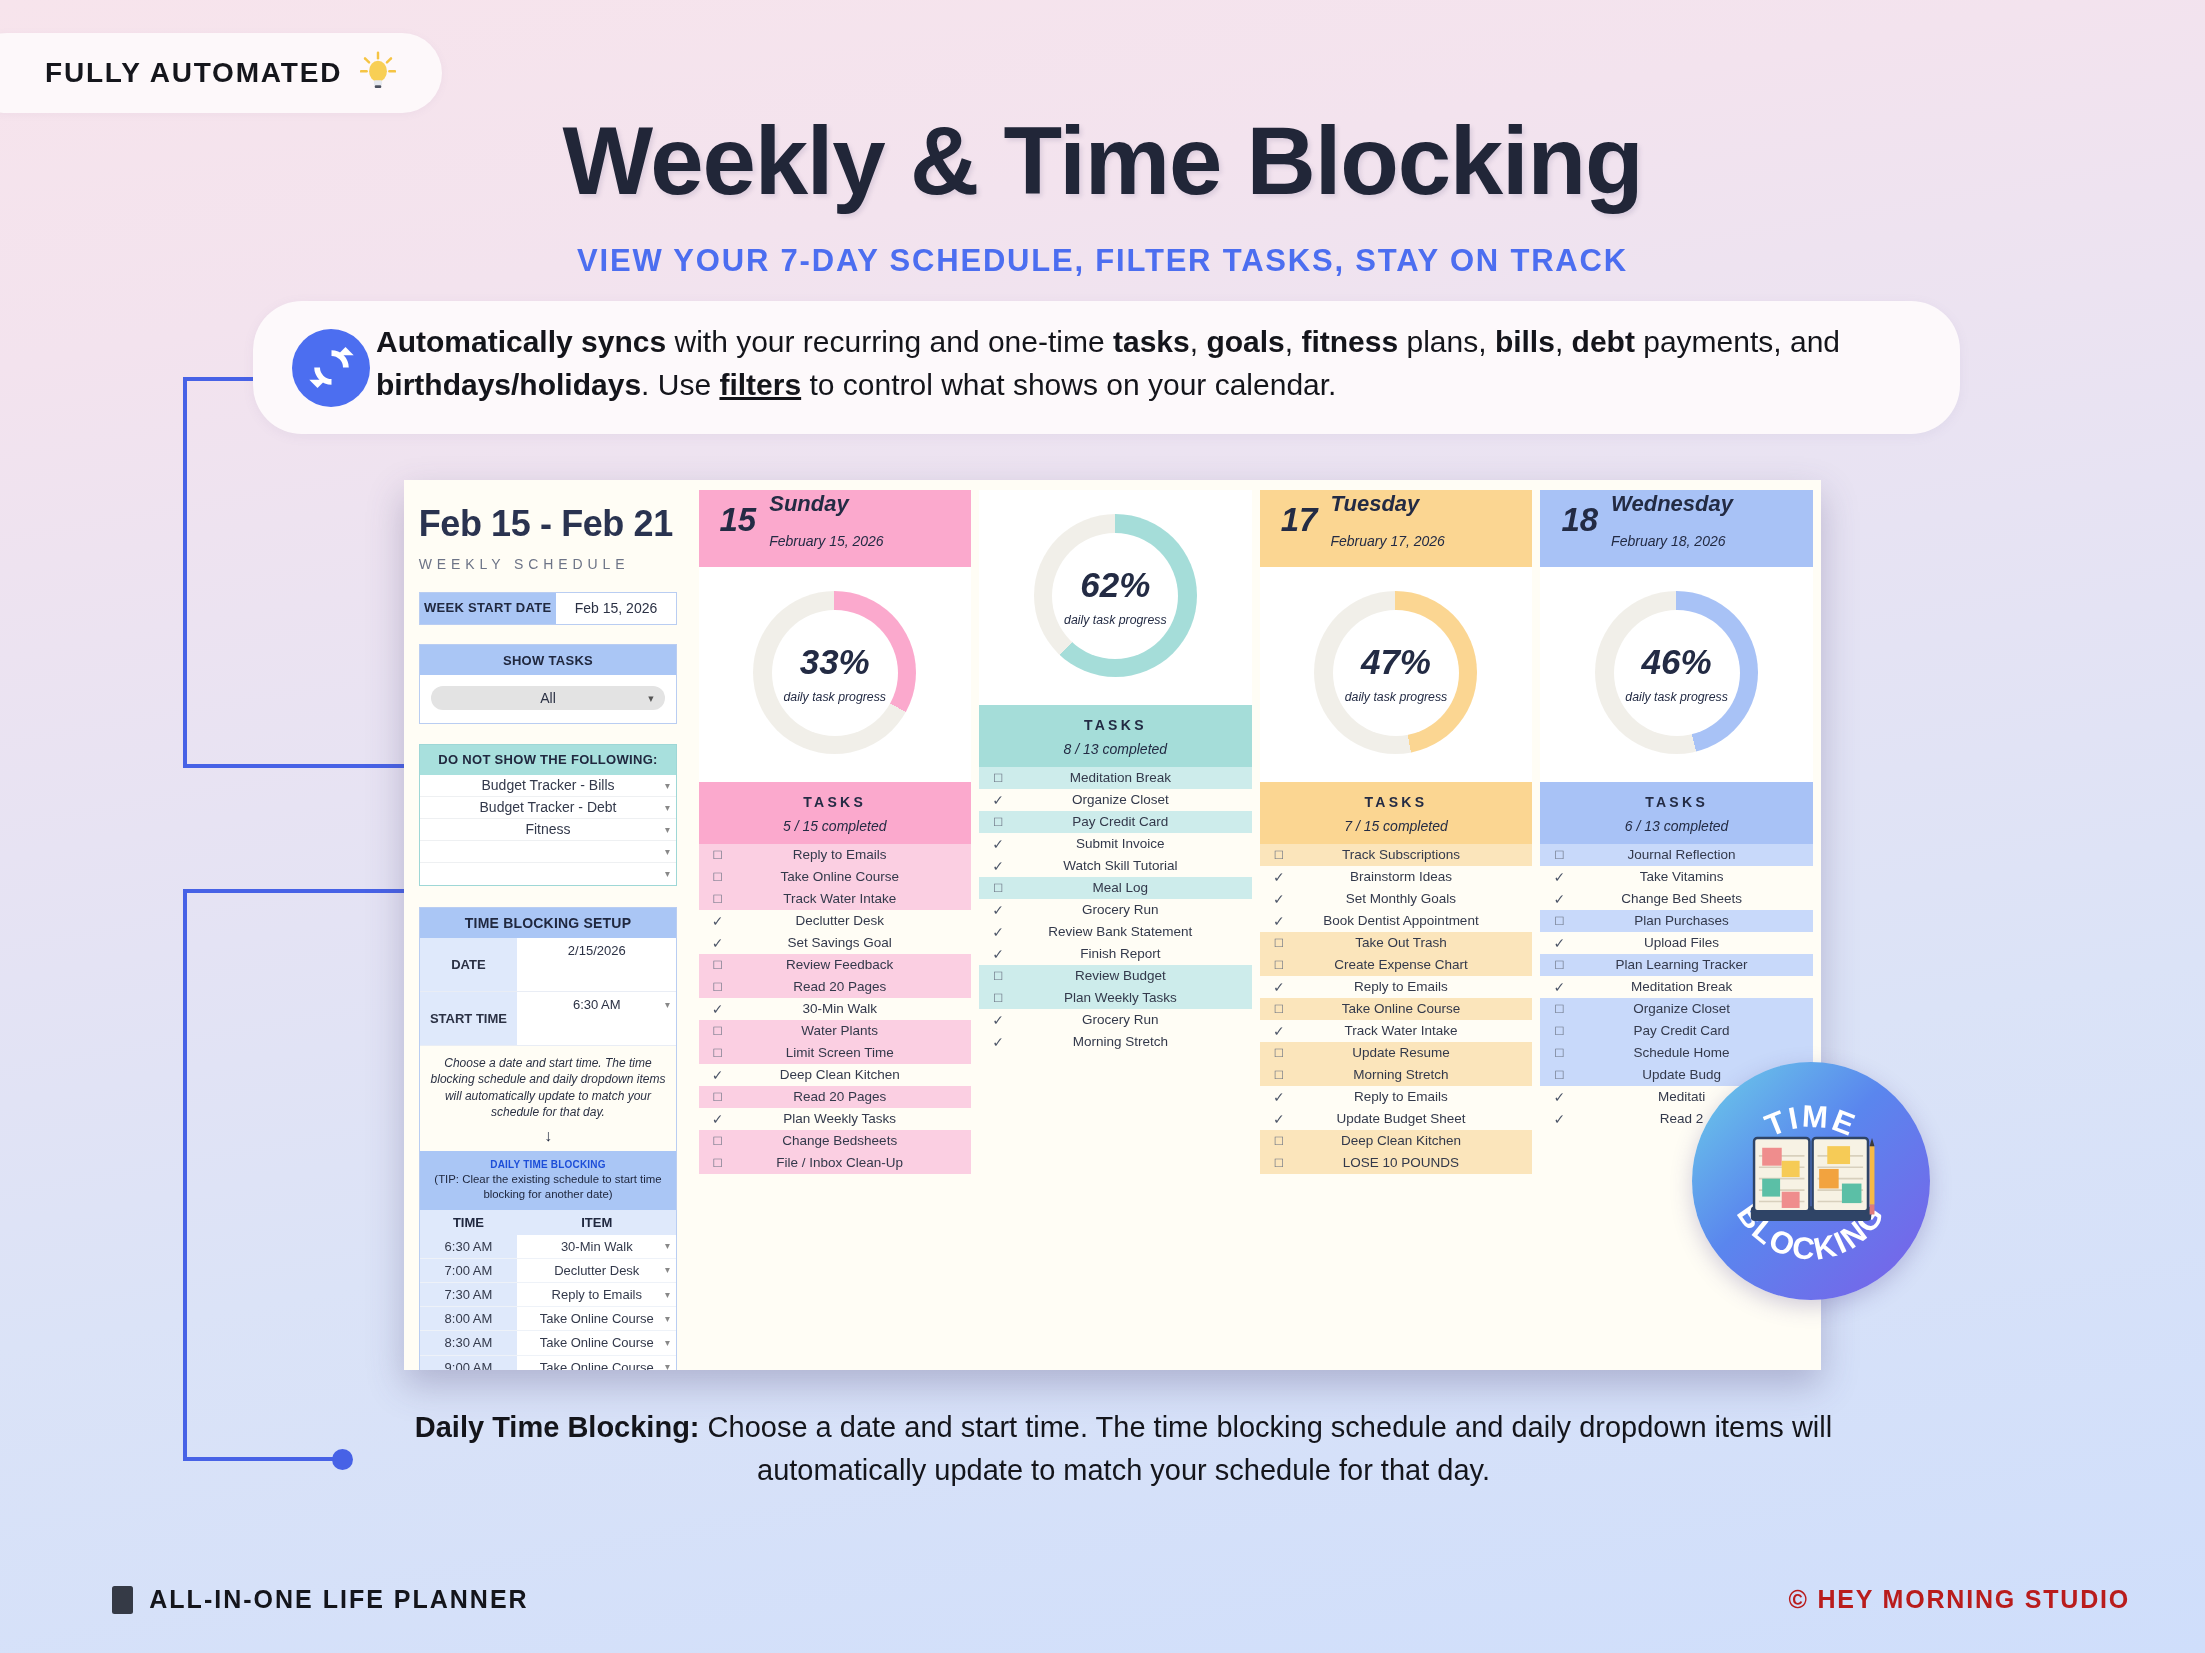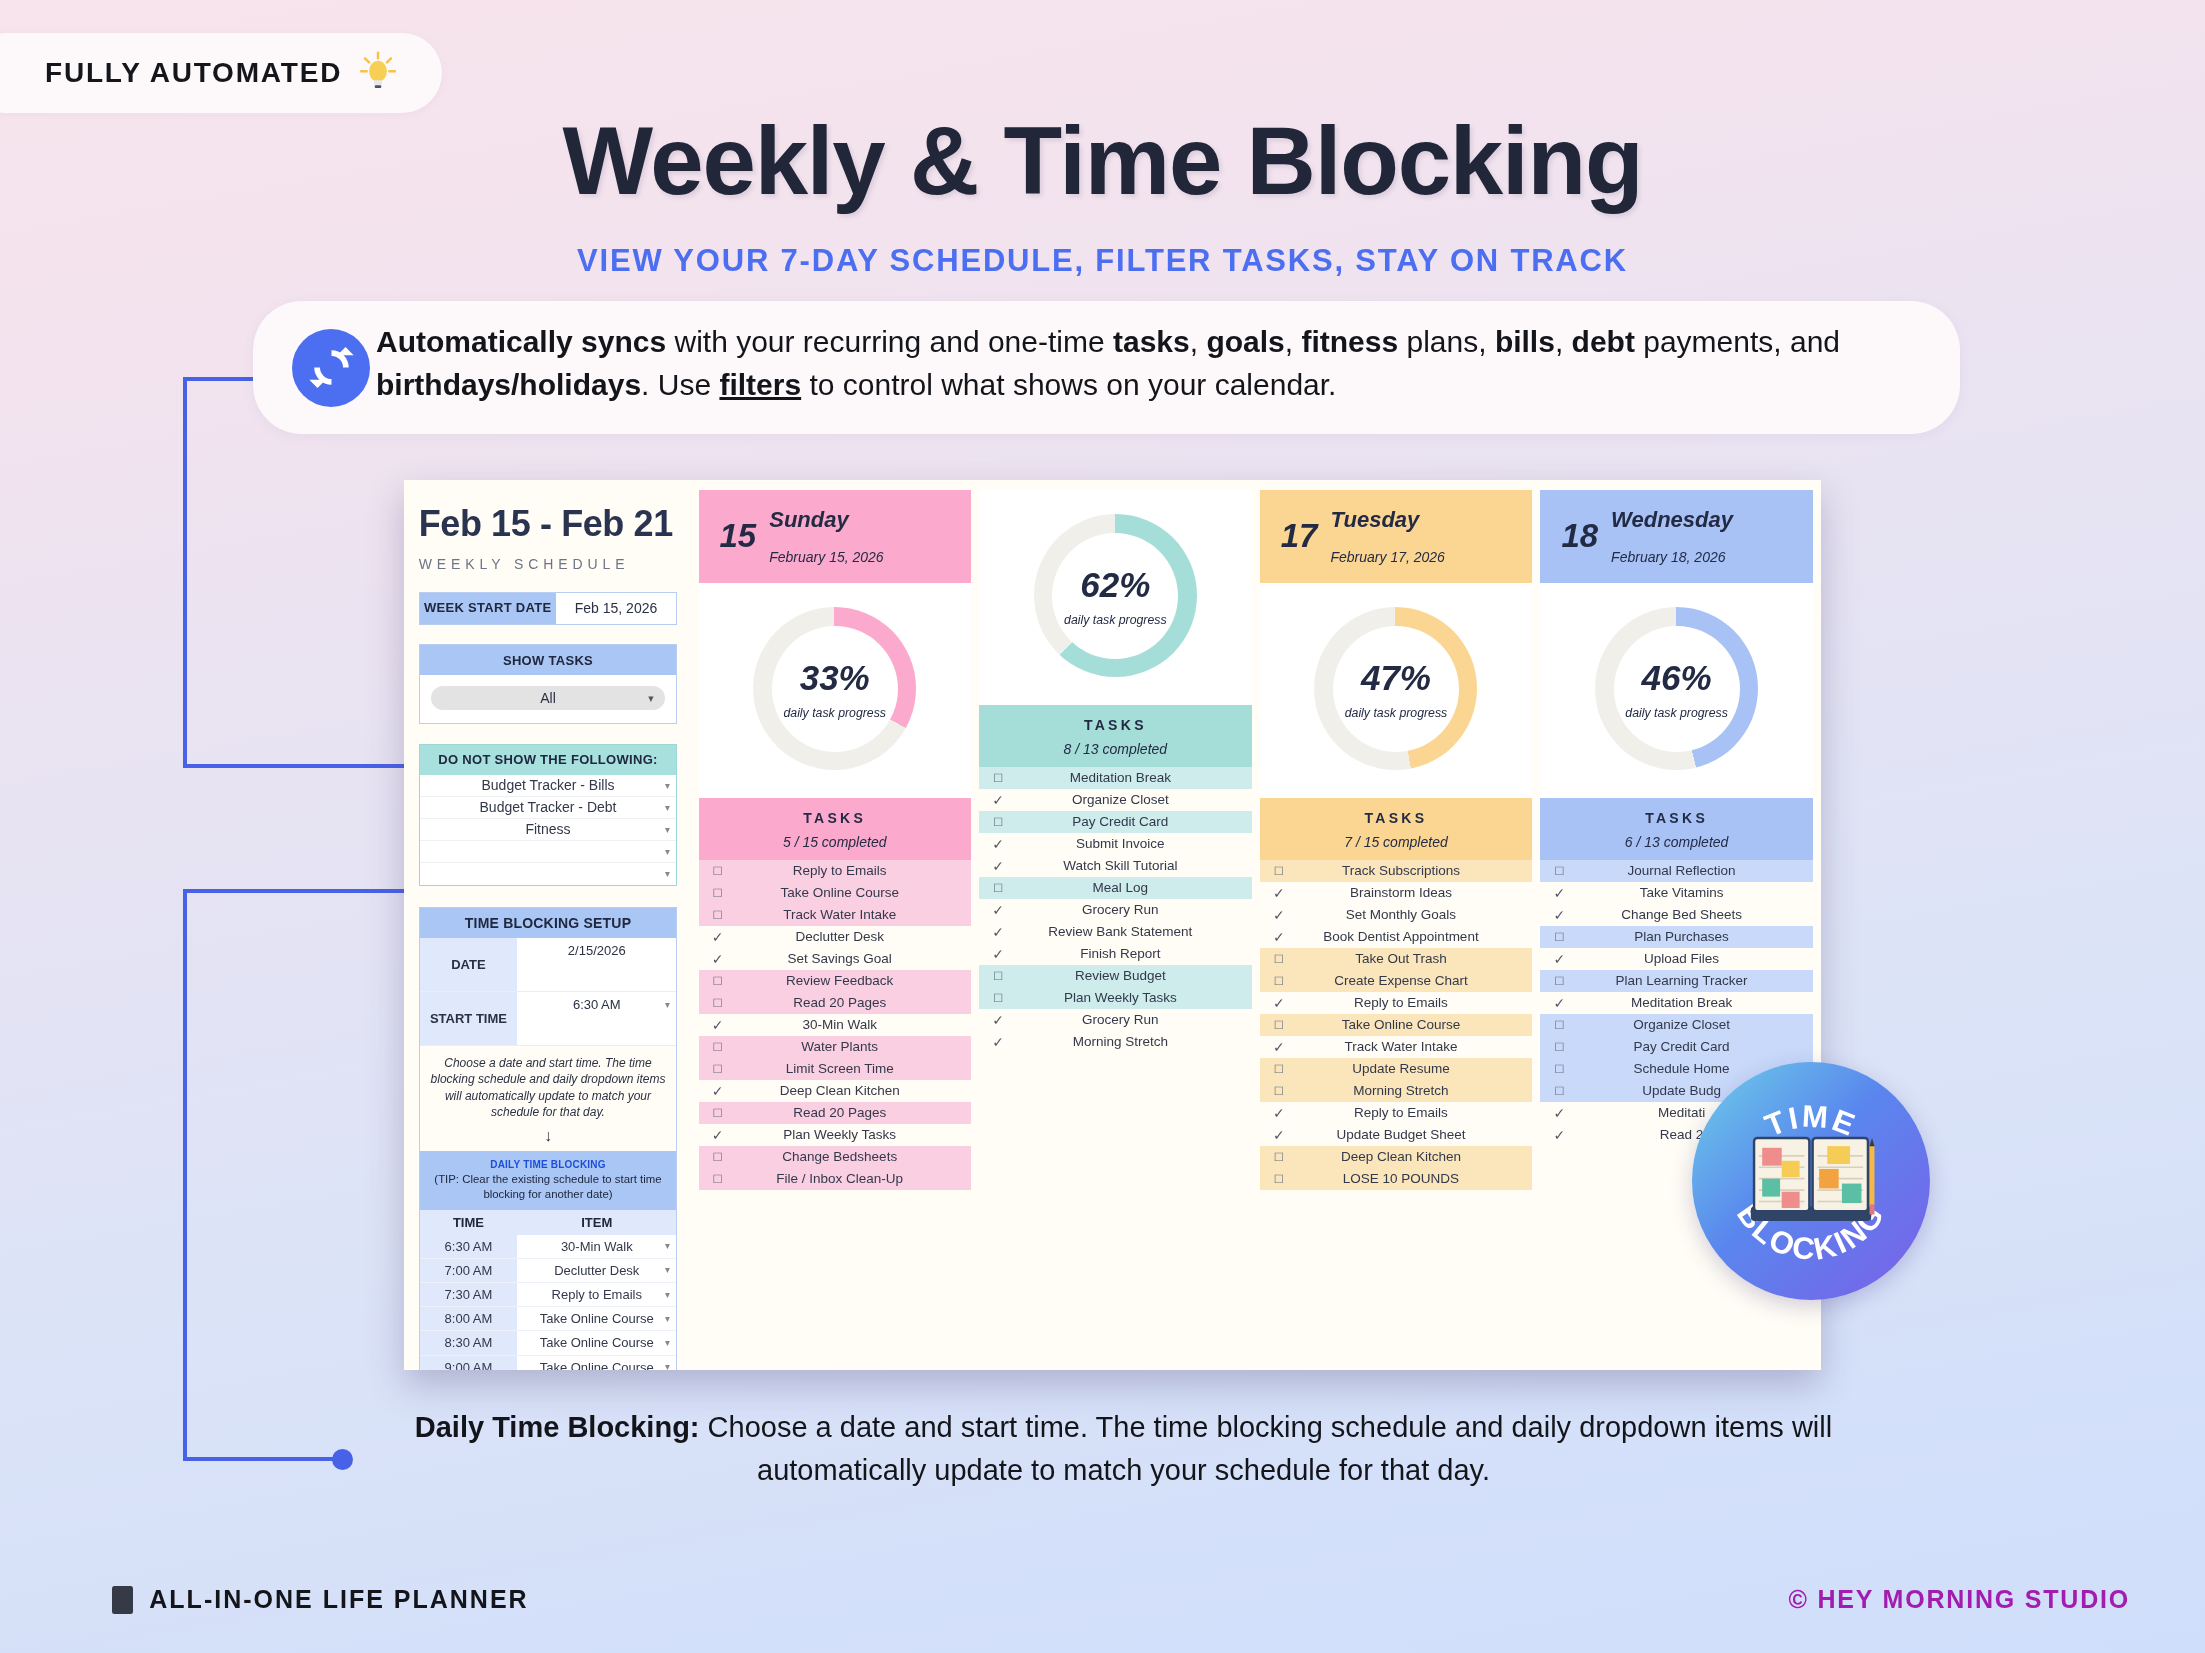--- a/index.html
+++ b/index.html
@@ -110,21 +110,21 @@
   .ttab th { background:#dfe9fb; font-size: 13px; font-weight: 800; color:#20283f; padding: 4.9px 0; }
   .ttab td { font-size: 13px; color:#33394b; text-align: center; padding: 4.1px 0;
              border-bottom: 0.8px solid #eef2f8; position: relative; }
   .ttab td.t { background:#dfe9fb; width: 38%; }
   .ttab td.i { background:#fff; }
   .ttab td.i .car { position:absolute; right:6.5px; top:5.7px; font-size:9.8px; color:#888; }
 
   
   .days { flex: 1; display: flex; gap: 8.2px; padding: 9.8px 8.2px 0 6.5px; }
   .day { flex: 1; display: flex; flex-direction: column; background:#fffdf5; }
-  .day .dhd { padding: 18px 0 18px 21px; display: flex; align-items: center; gap: 13px; }
+  .day .dhd { padding: 2px 0 18px 21px; display: flex; align-items: center; gap: 13px; }
   .day .dnum { font-size: 33px; font-weight: 800; color:#232b44; font-style: italic; }
   .day .dname { font-size: 22px; font-weight: 600; color:#232b44; font-style: italic; line-height:1.1;}
   .day .ddate { font-size: 14px; color:#232b44; font-style: italic; margin-top: 17px; }
   .day .ring-wrap { background:#fff; flex: 0 0 auto; padding: 24.5px 0 28px 0;
                     display:flex; align-items:center; justify-content:center; }
   .ring { width: 163px; height: 163px; border-radius: 50%; display:flex;
           align-items:center; justify-content:center; position: relative; }
   .ring .hole { width: 126px; height: 126px; border-radius: 50%; background:#fff;
                 display:flex; flex-direction:column; align-items:center; justify-content:center; }
   .ring .pct { font-size: 35px; font-weight: 700; color:#232b44; font-style: italic; }
@@ -152,21 +152,21 @@
     position: absolute; left: 368px; top: 1406px; width: 1511px; text-align: center;
     font-size: 29px; line-height: 1.48; color: #14151b;
   }
   .cap2 b { font-weight: 800; }
 
   
   .foot-l { position: absolute; left: 112px; top: 1585px; display:flex; align-items:center; gap: 16.3px; }
   .foot-l .sq { width: 21px; height: 28px; background: #353a46; border-radius: 2.5px; }
   .foot-l .tx { font-size: 25px; font-weight: 700; letter-spacing: 2px; color: #14151b; }
   .foot-r { position: absolute; right: 75px; top: 1585px; font-size: 25px; font-weight: 600;
-            letter-spacing: 1.8px; color: #a21caf; }
+            letter-spacing: 1.8px; color: #b91c1c; }
 </style>
 </head>
 <body>
 
 <div class="fully-auto">
   <span class="lbl">FULLY AUTOMATED</span>
   <span class="bulb">
     <svg width="36" height="39" viewBox="0 0 44 48">
       <g stroke="#f5c443" stroke-width="3" stroke-linecap="round">
         <line x1="22" y1="2" x2="22" y2="9"></line>

